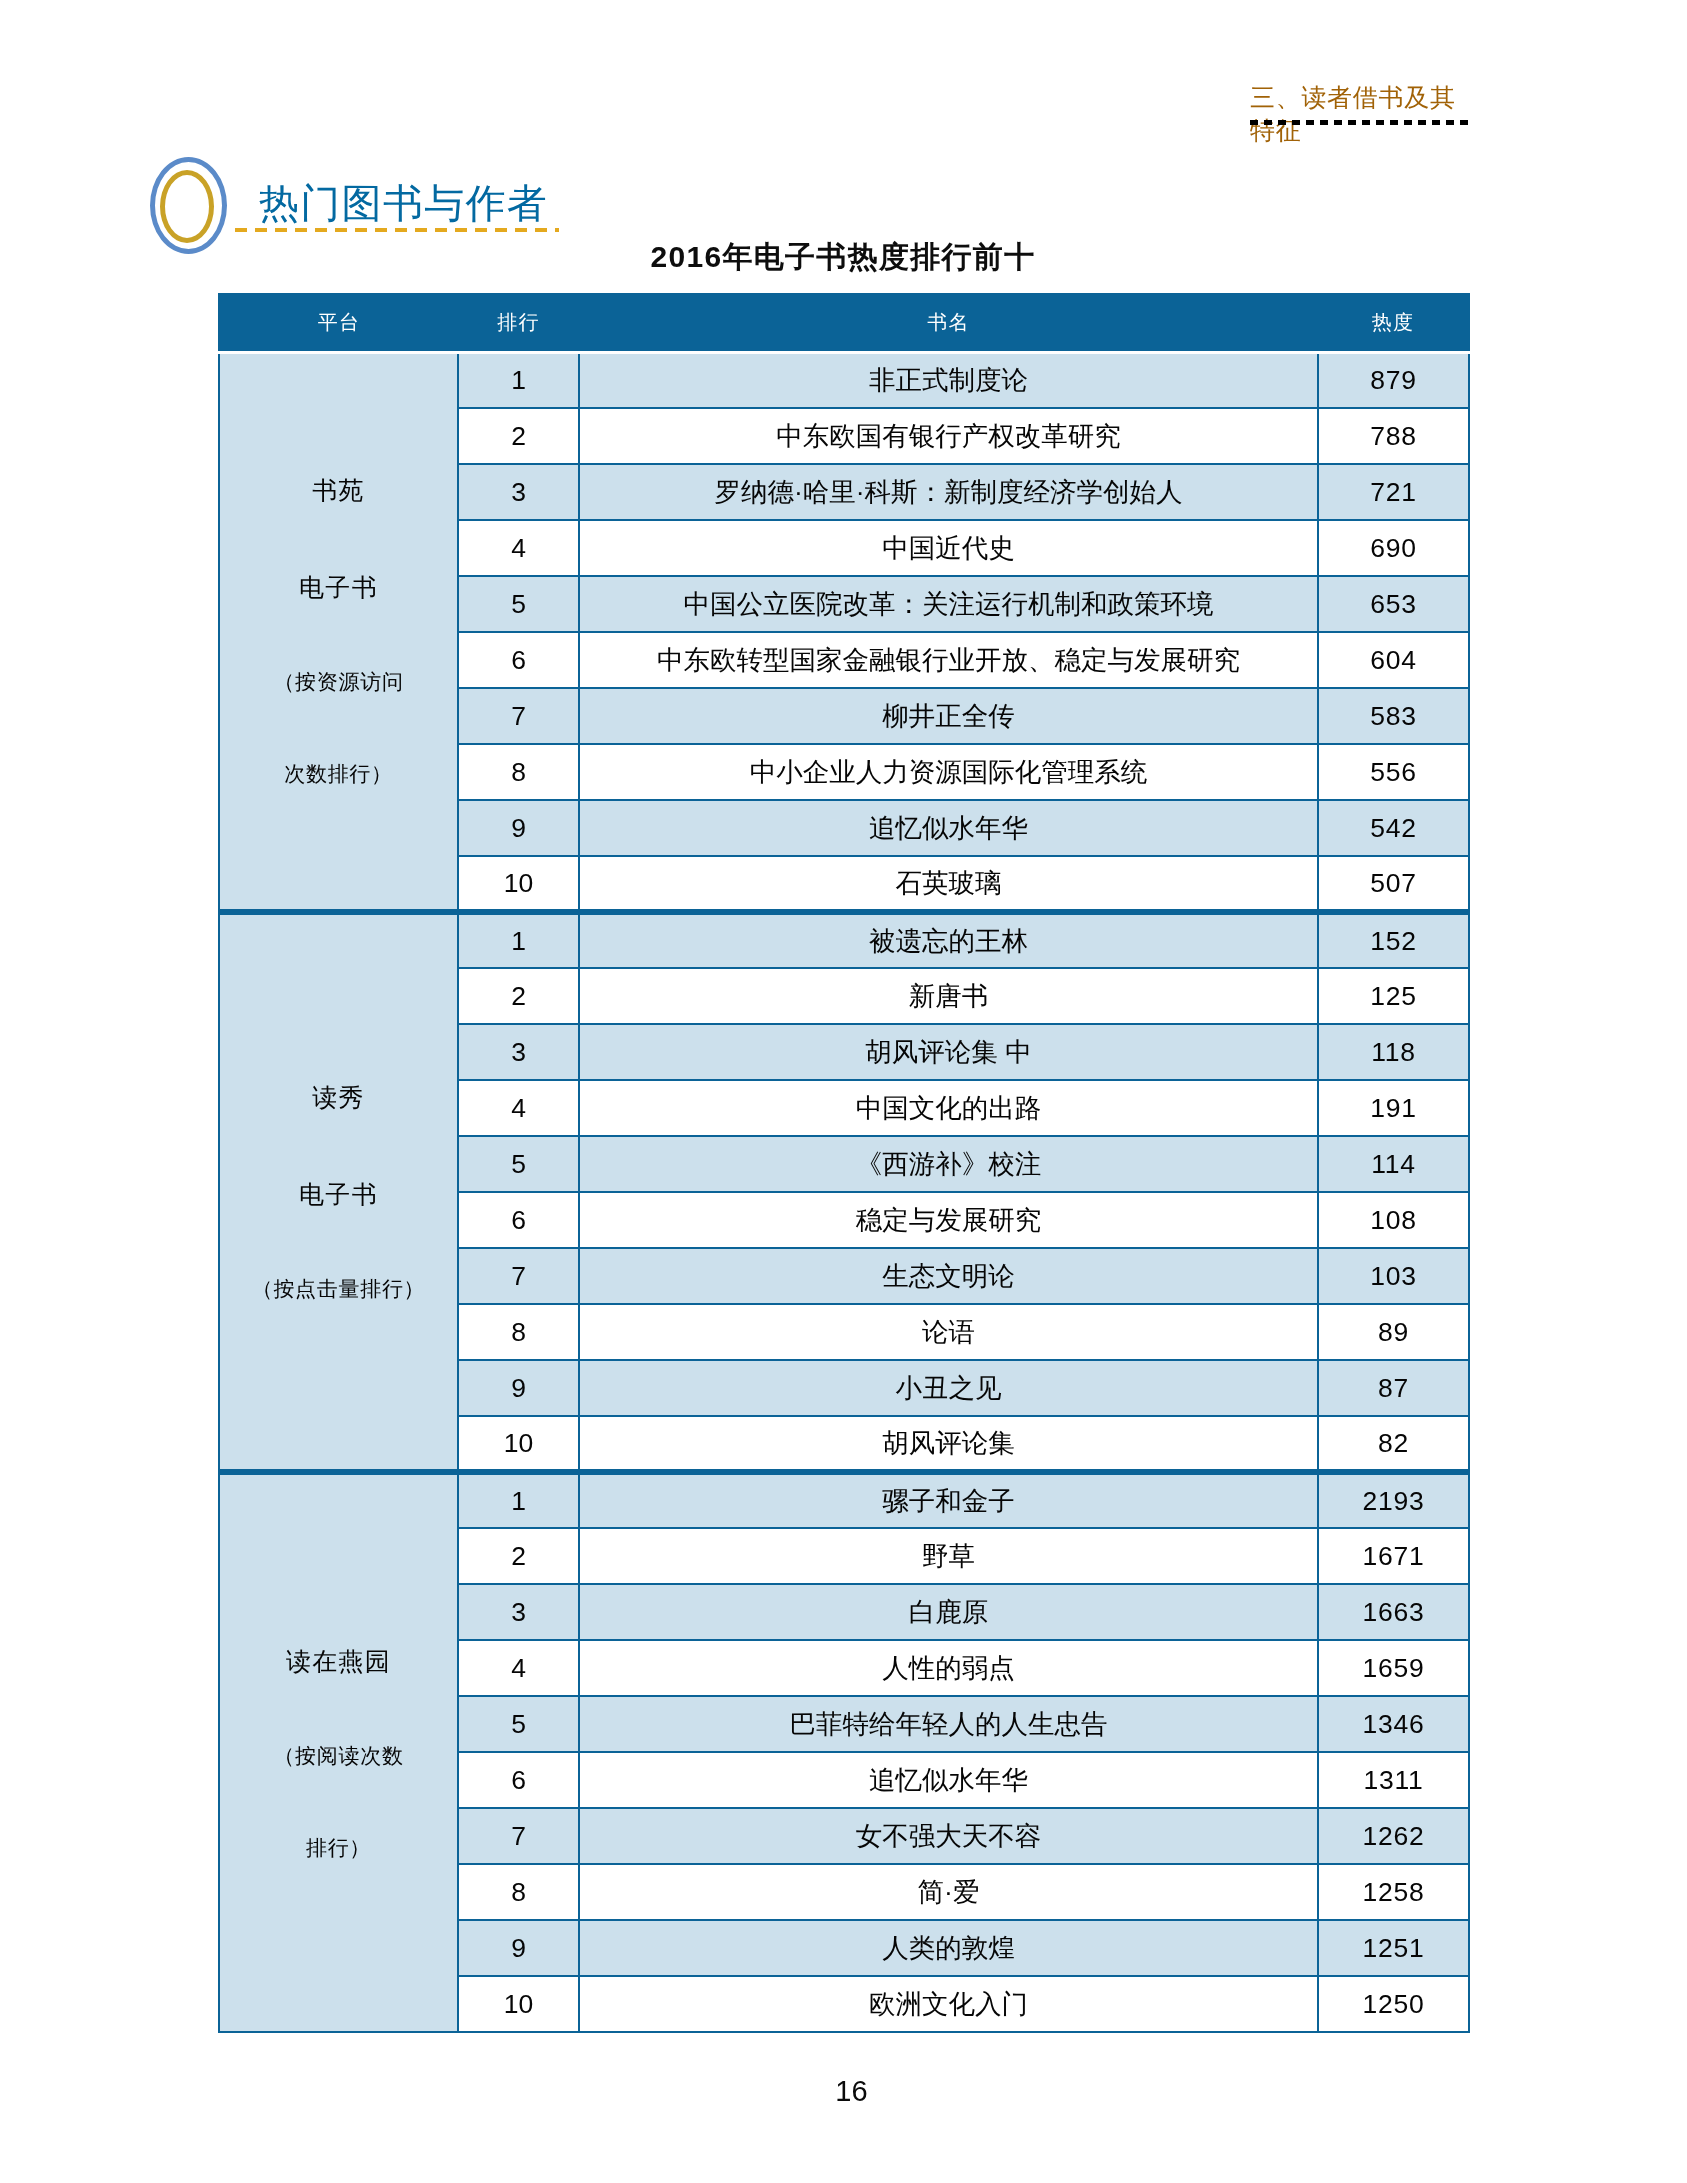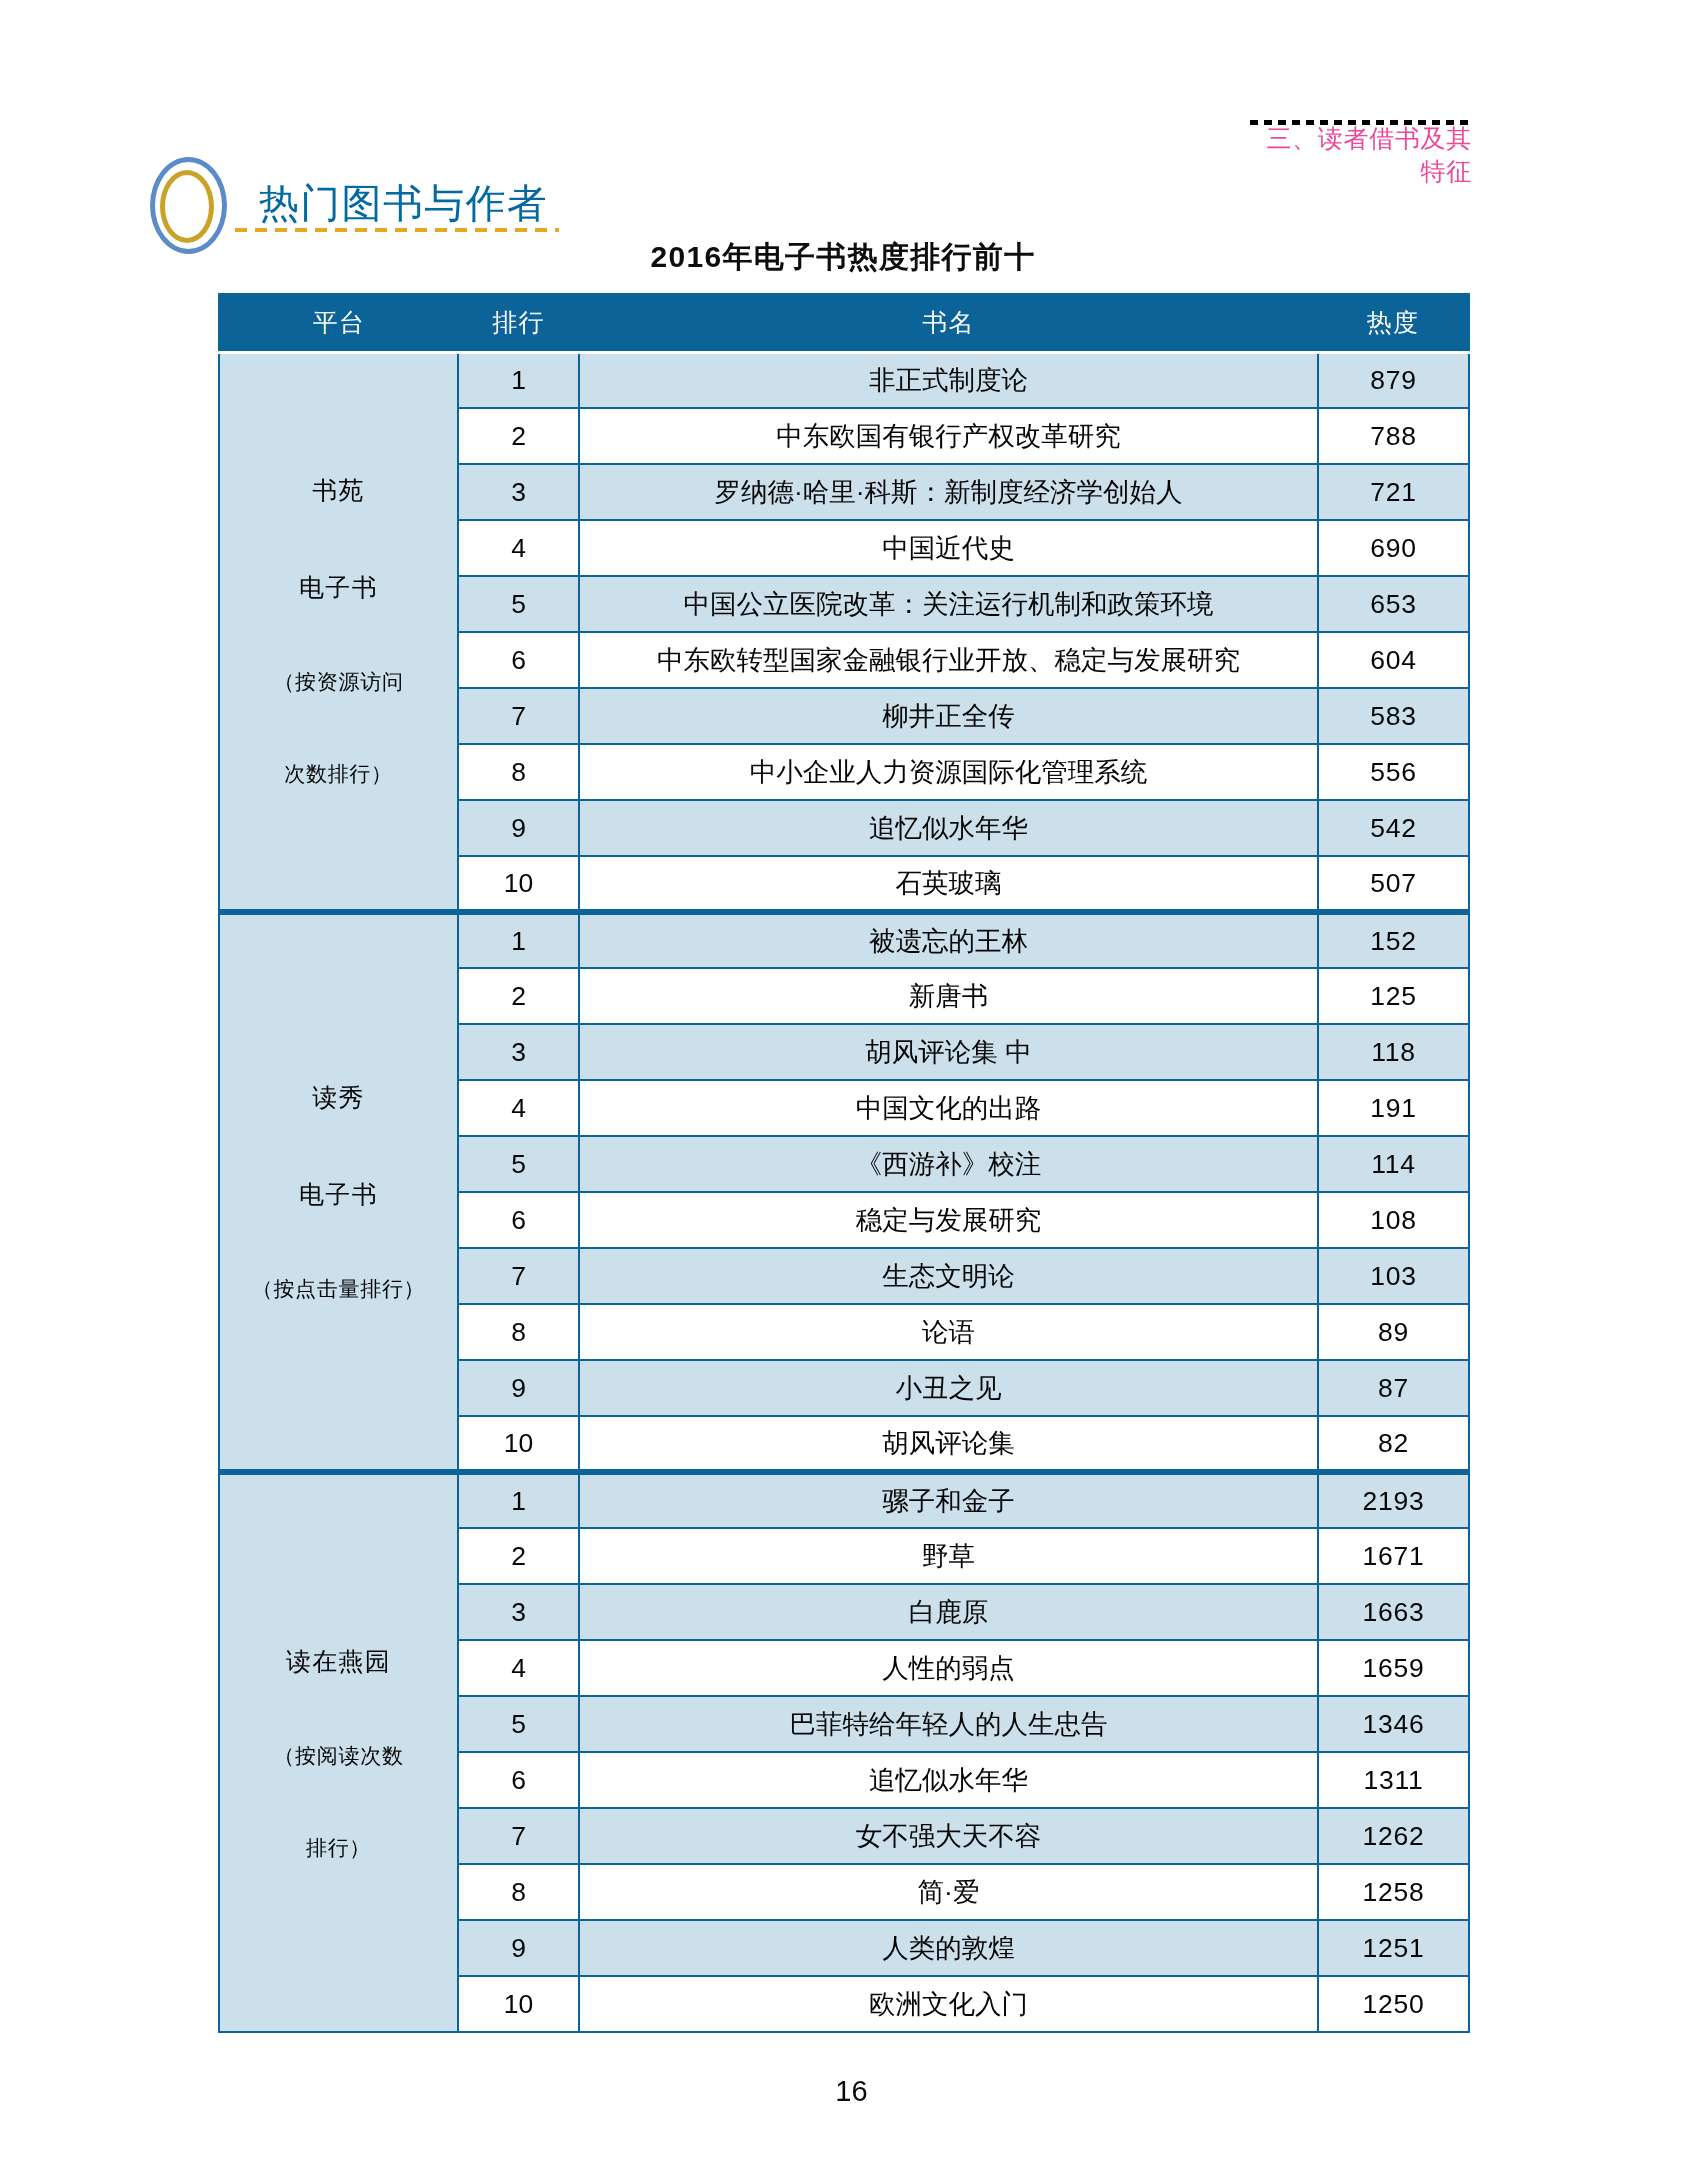--- a/index.html
+++ b/index.html
@@ -7,23 +7,22 @@
   body {
     position:relative;
     width:1687px; height:2183px;
     font-family:"Liberation Sans","DejaVu Sans",sans-serif;
     color:#111;
   }
 
   
   .running-head {
     position:absolute; top:81px; left:1250px; width:222px;
-    font-size:25px; letter-spacing:0.7px; color:#ec4899;
-    text-align:right;
-    margin-top:41px;
+    font-size:25px; letter-spacing:0.7px; color:#a16207;
+    text-align:left;
   }
   .running-underline {
     position:absolute; top:120px; left:1250px; width:222px; height:4.6px;
     background:repeating-linear-gradient(90deg,#000 0 8px,transparent 8px 14px);
   }
 
   
   .bullet-outer {
     position:absolute; left:150px; top:157px;
     width:77px; height:97px;
@@ -53,21 +52,21 @@
   }
 
   
   table.ranking {
     position:absolute; left:218px; top:293px; width:1250px;
     border-collapse:collapse; table-layout:fixed;
     border:2.6px solid #0B6397;
   }
   table.ranking th {
     height:58px; background:#0B6397; color:#ffffff;
-    font-size:25px; font-weight:400; letter-spacing:1.3px;
+    font-size:20px; font-weight:400; letter-spacing:1.3px;
     border:none; border-bottom:3.3px solid #ffffff;
     text-align:center; vertical-align:middle;
   }
   table.ranking td {
     border:2px solid #0B6397;
     border-top-width:2.6px; border-bottom-width:2.6px;
     text-align:center; vertical-align:middle;
     font-size:26.5px; color:#060606;
     height:56px; background:#ffffff;
   }

